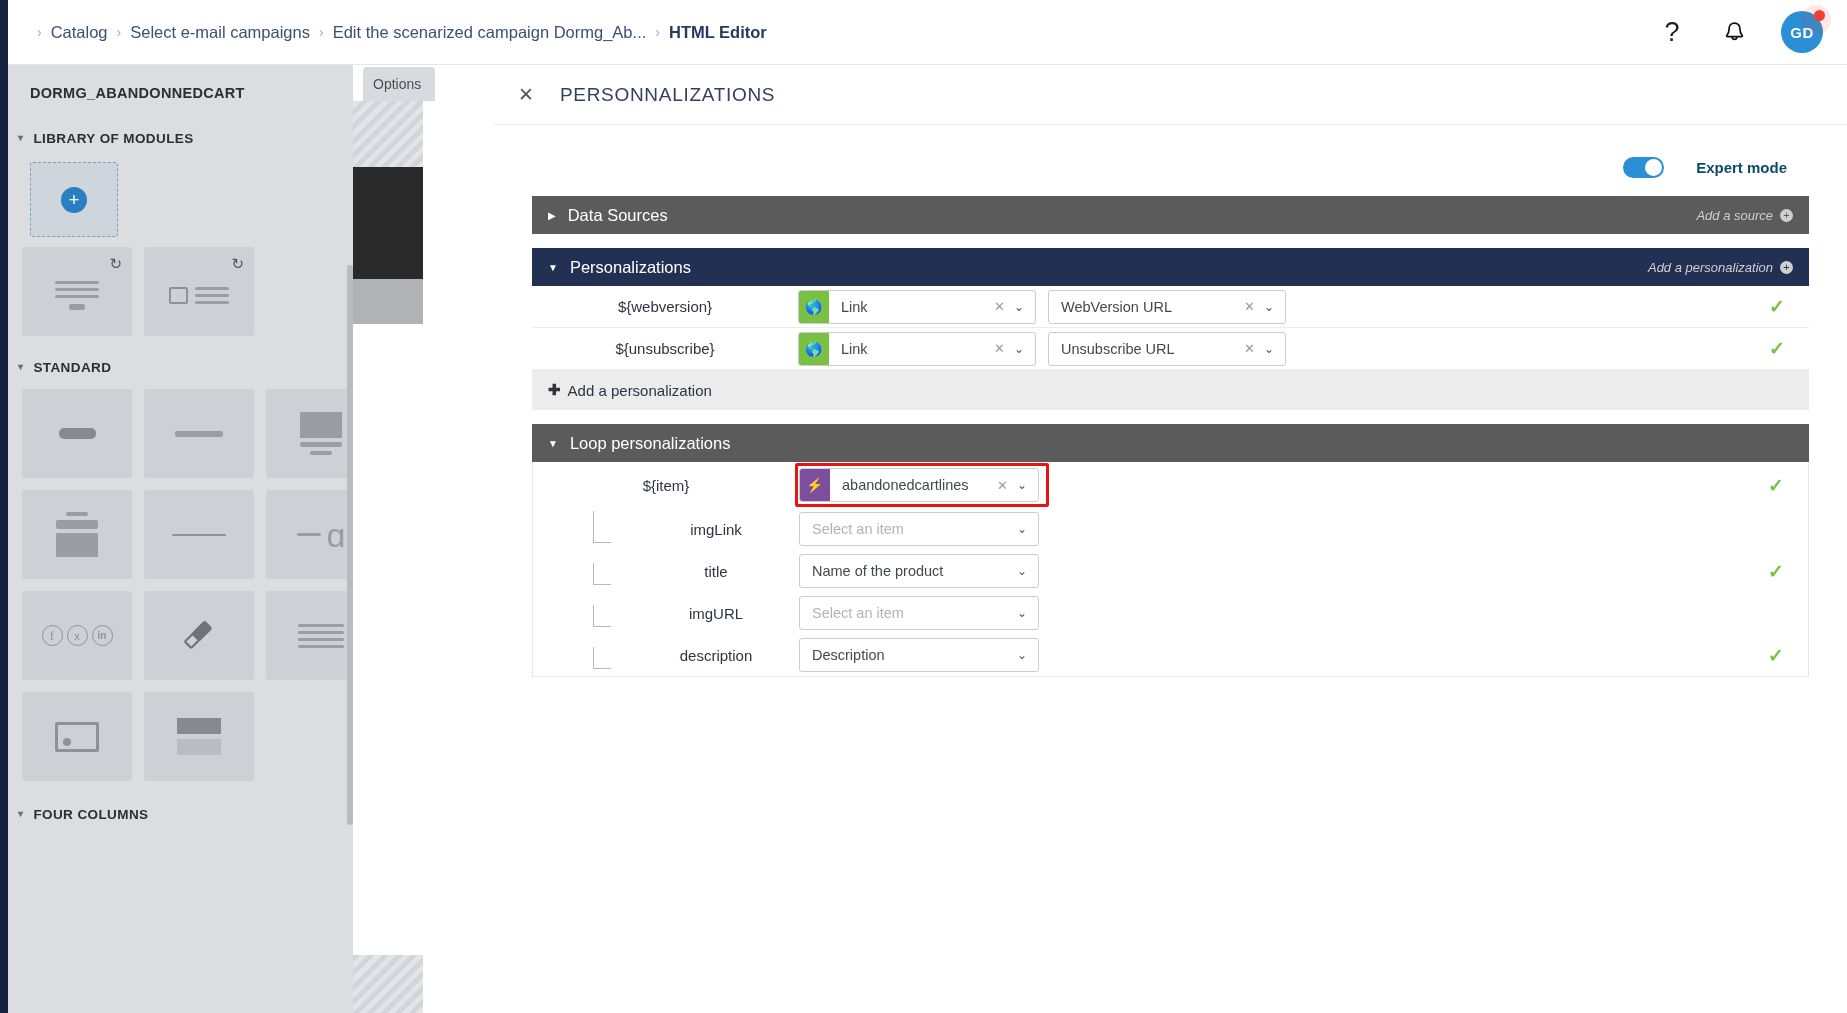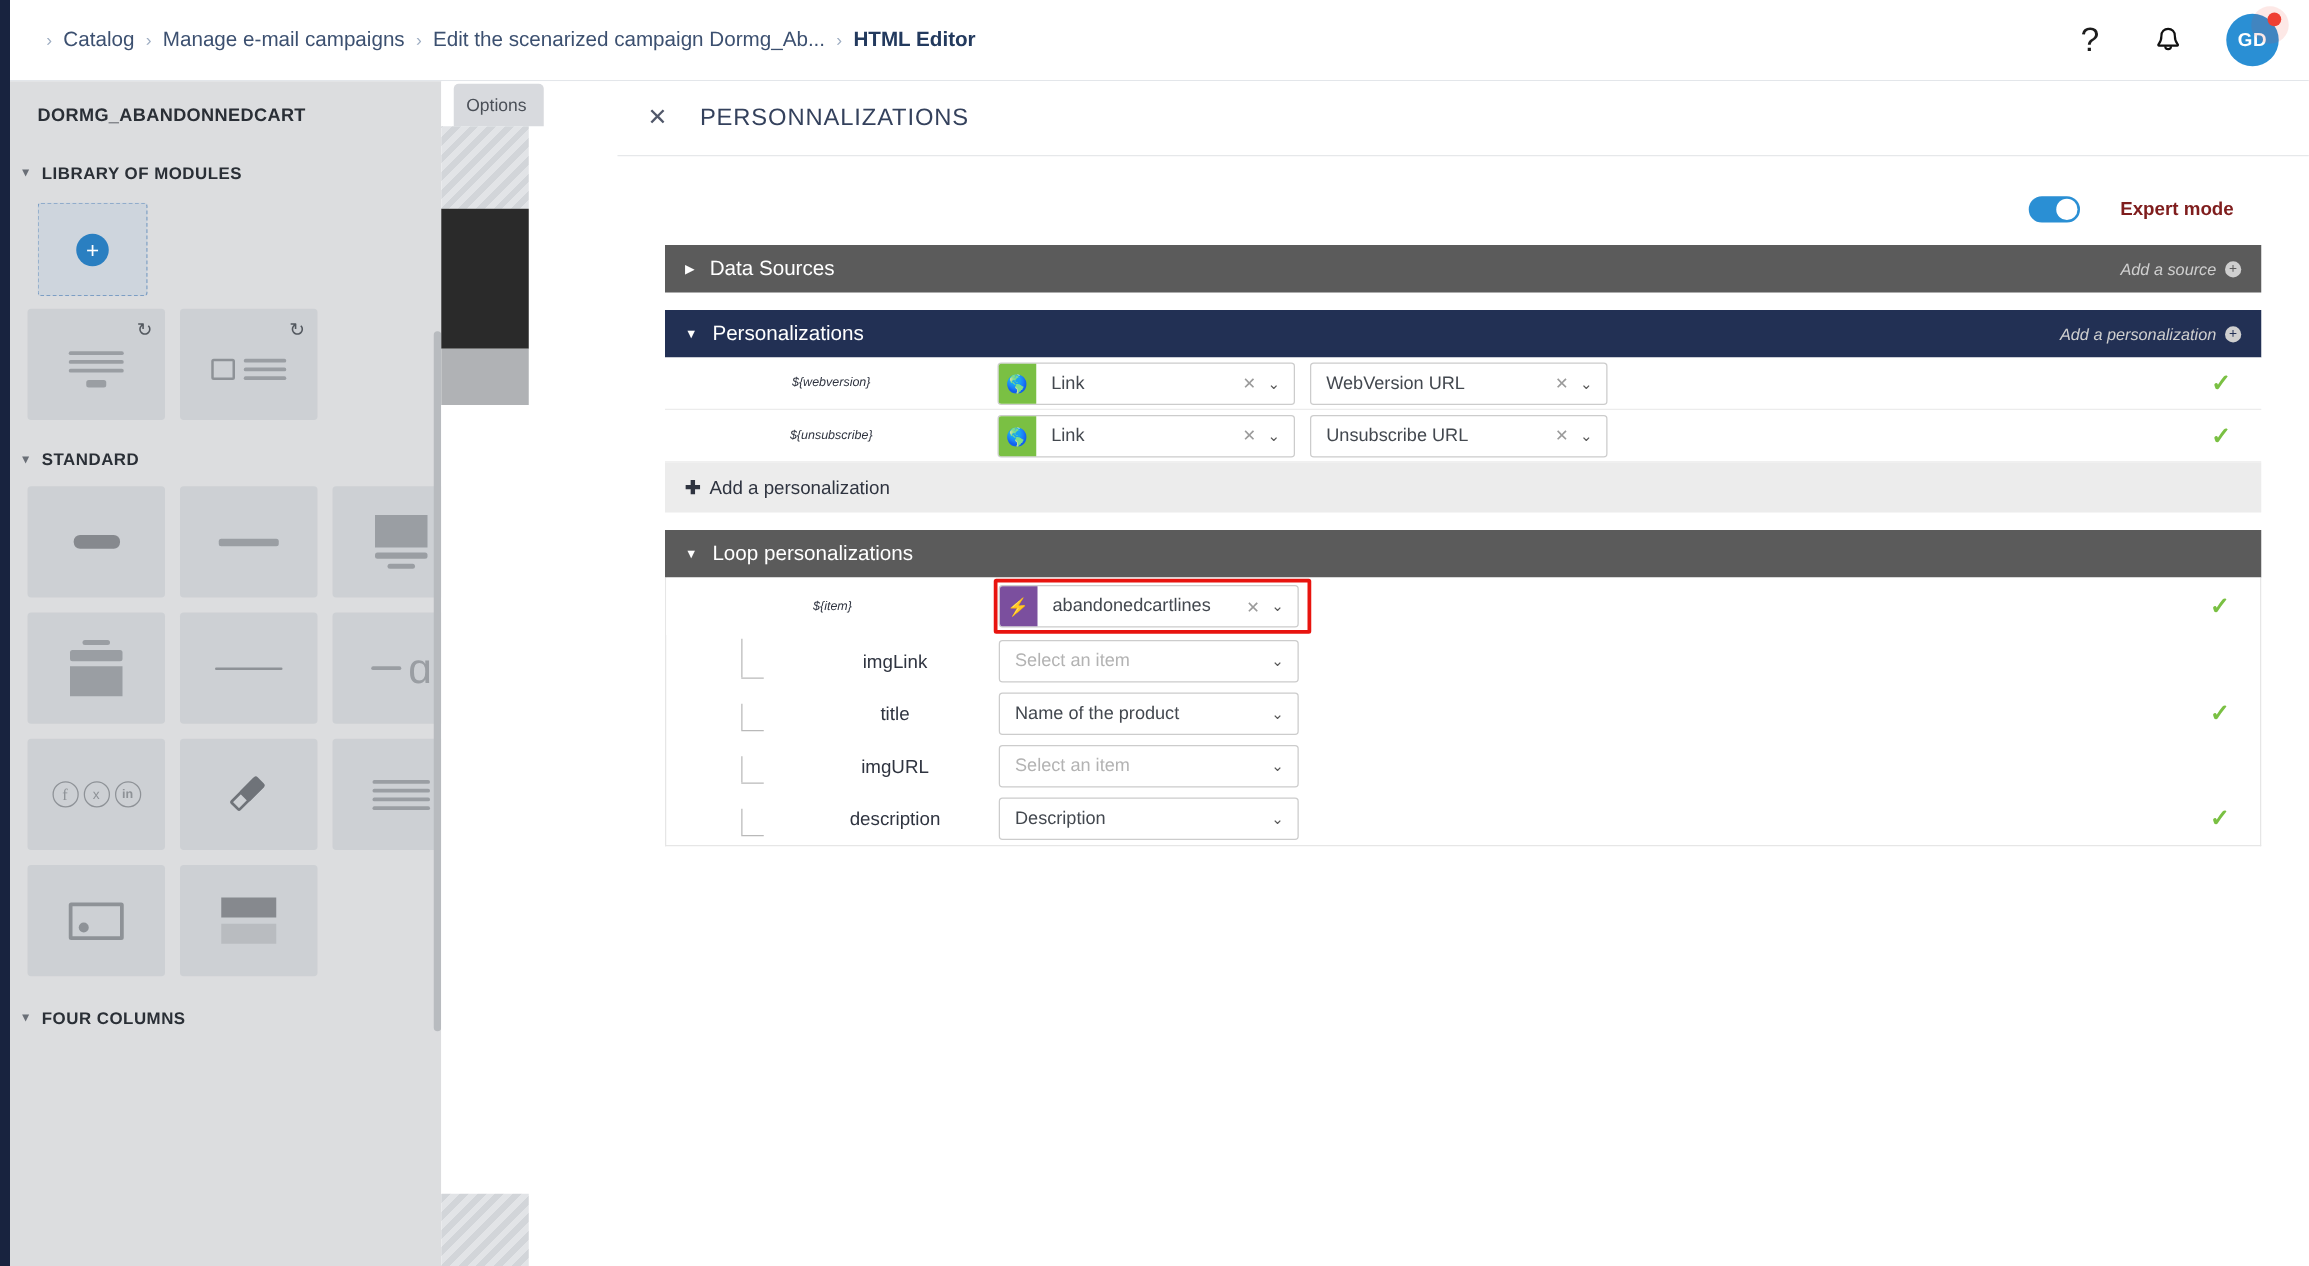--- a/index.html
+++ b/index.html
@@ -102,42 +102,42 @@
     padding-left:24px; border-bottom:1px solid #e6e8ea;
   }
   .modal-close { font-size:19px; color:#51586a; cursor:pointer; line-height:1; }
   .modal-title { font-size:19px; color:#34415c; letter-spacing:.7px; }
 
   .modal-body { flex:1; overflow:auto; padding: 18px 38px 0 38px; }
 
   .expert-row { display:flex; align-items:center; justify-content:flex-end; gap:12px; padding: 14px 22px 18px 0; }
   .toggle { width:41px; height:21px; border-radius:11px; background:#2a8fd4; position:relative; cursor:pointer; }
   .toggle::after{content:'';position:absolute;width:17px;height:17px;border-radius:50%;background:#fff;top:2px;right:2px;}
-  .expert-label { font-size:15px; color:#7f1d1d; font-weight:600;margin-left:20px; }
+  .expert-label { font-size:15px; color:#0c4a6e; font-weight:600;margin-left:20px; }
 
   .panel { margin-bottom: 14px; }
   .panel-head {
     height:38px; display:flex; align-items:center; padding: 0 16px;
     color:#fff; font-size:16.5px;
   }
   .panel-head.gray { background:#5b5b5b; }
   .panel-head.navy { background:#223054; }
   .panel-head .tri { font-size:10px; margin-right:12px; }
   .panel-head .addlink {
     margin-left:auto; font-size:13px; font-style:italic; color:#cfcfcf; display:flex; align-items:center; gap:7px; cursor:pointer;
   }
   .circ-plus { width:13px;height:13px;border-radius:50%;background:#cfcfcf;color:#5b5b5b;font-size:11px;line-height:12px;text-align:center;font-style:normal;}
   .panel-head.navy .circ-plus{ background:#cfcfcf; color:#223054; }
 
   .prow {
     display:flex; align-items:center; min-height:42px; padding: 0 0 0 0;
     border-bottom:1px solid #ececec; background:#fff;
   }
   .prow:last-child{border-bottom:none;}
-  .prow-label { width:266px; text-align:center; font-size:10px; color:#2f3440;font-style:italic; }
+  .prow-label { width:266px; text-align:center; font-size:15px; color:#2f3440; }
   .sel {
     height:34px; border:1px solid #ccc; border-radius:3px; background:#fff;
     display:flex; align-items:center; position:relative; cursor:pointer;
   }
   .sel .badge {
     width:30px; height:32px; display:flex; align-items:center; justify-content:center;
     color:#fff; font-size:14px; border-radius:2px 0 0 2px;
   }
   .badge.green { background:#7ac043; }
   .badge.purple { background:#7b4f9e; }
@@ -182,21 +182,21 @@
 </head>
 <body>
 
 <div class="leftrail"></div>
 
 <div class="topbar">
   <div class="breadcrumb">
     <span class="bc-sep">›</span>
     <span class="bc-item">Catalog</span>
     <span class="bc-sep">›</span>
-    <span class="bc-item">Manage e-mail campaigns</span>
+    <span class="bc-item">Select e-mail campaigns</span>
     <span class="bc-sep">›</span>
     <span class="bc-item">Edit the scenarized campaign Dormg_Ab...</span>
     <span class="bc-sep">›</span>
     <span class="bc-item current">HTML Editor</span>
   </div>
   <div class="top-actions">
     <div class="icon-btn">
         <span class="qmark">?</span>
       </div>
     <div class="icon-btn">

